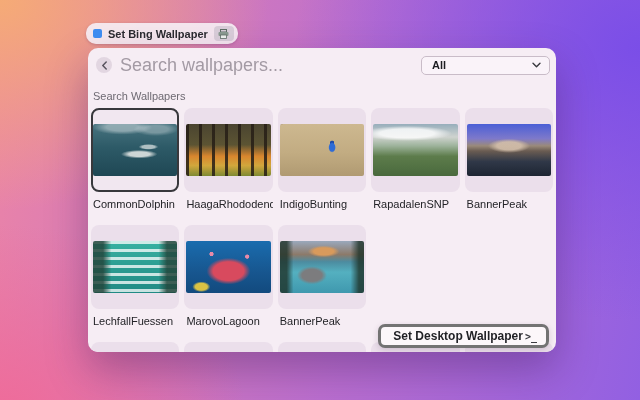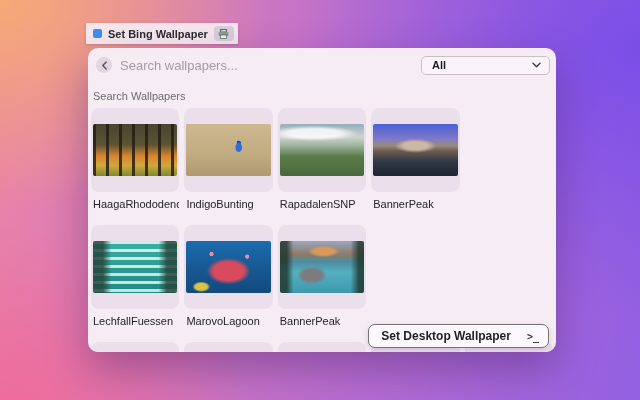--- a/index.html
+++ b/index.html
@@ -13,21 +13,21 @@
       radial-gradient(75% 95% at 100% 12%, rgba(121,77,232,.95) 0%, rgba(121,77,232,0) 72%),
       linear-gradient(100deg, #ec84a6 0%, #bb6fcf 55%, #9260e2 100%);
   }
 
   
   .title-pill {
     position:absolute; left:86px; top:23px; height:21px;
     display:flex; align-items:center; gap:6px;
     padding:0 4px 0 7px;
     background:rgba(246,238,244,.92);
-    border-radius:1px;
+    border-radius:10px;
     box-shadow:0 1px 3px rgba(80,40,90,.25);
     text-align:right;
   }
   .app-square { width:9px; height:9px; border-radius:2px; background:#3f8ef2; }
   .title-text { font-size:11px; font-weight:bold; color:#2b2b30; white-space:nowrap; }
   .print-btn {
     width:20px; height:15px; border-radius:4px; background:#d9cdd9;
     display:flex; align-items:center; justify-content:center; cursor:pointer;
   }
 
@@ -39,21 +39,21 @@
   }
 
   .win-header { position:relative; height:34px; display:flex; align-items:center; padding:0 6px 0 8px; }
   .back-btn {
     width:16px; height:16px; border-radius:50%; background:#e2d6e1;
     display:flex; align-items:center; justify-content:center; cursor:pointer; flex:0 0 auto;
   }
   .search-input {
     flex:1; border:none; outline:none; background:transparent;
     font-family:"Liberation Sans", sans-serif;
-    font-size:13px; color:#7f1d1d; padding:0 8px;
+    font-size:18px; color:#7f1d1d; padding:0 8px;
   }
   .search-input::placeholder { color:#a39aa4; }
   .filter-select {
     width:129px; height:19px; border:1px solid #c9bcc8; border-radius:5px;
     background:#faf3f9; display:flex; align-items:center; justify-content:space-between;
     padding:0 8px 0 10px; cursor:pointer; flex:0 0 auto;
   }
   .filter-value { font-size:11px; color:#1d1d22; font-weight:bold; }
 
   .section-heading { margin:8px 0 6px 5px; font-size:11px; color:#6e6a72; }
@@ -116,22 +116,22 @@
       linear-gradient(180deg,#5c7c3c 0%, #4c6c34 55%, #6c8c3e 100%); }
   .th-mount-fryatt { background:
       radial-gradient(22px 8px at 52% 20%, #d89a5c 0 45%, rgba(216,154,92,0) 72%),
       radial-gradient(20px 12px at 38% 66%, #7c7c7e 0 50%, rgba(124,124,126,0) 75%),
       linear-gradient(90deg, rgba(30,50,40,.8) 0 8%, rgba(30,50,40,0) 16% 84%, rgba(30,50,40,.8) 94% 100%),
       linear-gradient(180deg,#9aa8bc 0%, #8c7a6a 26%, #4c8ca0 40%, #54b0c0 60%, #3f98ae 100%); }
 
   
   .set-btn {
     position:absolute; right:7px; top:276px; height:24px; z-index:5;
-    display:flex; align-items:center; gap:16px; padding:0 9px 0 12px;
-    background:#fcf7fa; border:1px solid #737373; border-radius:7px;
+    display:flex; align-items:center; gap:2px; padding:0 9px 0 12px;
+    background:#fcf7fa; border:3px solid #737373; border-radius:7px;
     box-shadow:0 2px 6px rgba(70,40,80,.18); cursor:pointer;
   }
   .set-btn-label { font-size:12px; font-weight:bold; color:#1f1f24; white-space:nowrap; }
   .terminal-glyph { font-family:"DejaVu Sans Mono", monospace; font-size:10px; font-weight:bold; color:#3c3c42; }
 
   svg.icon { display:block; }
 </style>
 </head>
 <body>
 
@@ -161,20 +161,26 @@
       <svg class="icon" width="9" height="6" viewBox="0 0 9 6">
         <path d="M1 1.2 L4.5 4.8 L8 1.2" fill="none" stroke="#3c3c42" stroke-width="1.4" stroke-linecap="round" stroke-linejoin="round"></path>
       </svg>
     </div>
   </div>
 
   <div class="section-heading">Search Wallpapers</div>
 
   <div class="grid">
     <div class="grid-row">
+  <div class="cell">
+    <div class="tile selected">
+      <div class="thumb th-common-dolphin"></div>
+    </div>
+    <div class="tile-label">CommonDolphin</div>
+  </div>
 
   <div class="cell">
     <div class="tile">
       <div class="thumb th-haaga-rhododendron"></div>
     </div>
     <div class="tile-label">HaagaRhododendron</div>
   </div>
 
   <div class="cell">
     <div class="tile">

